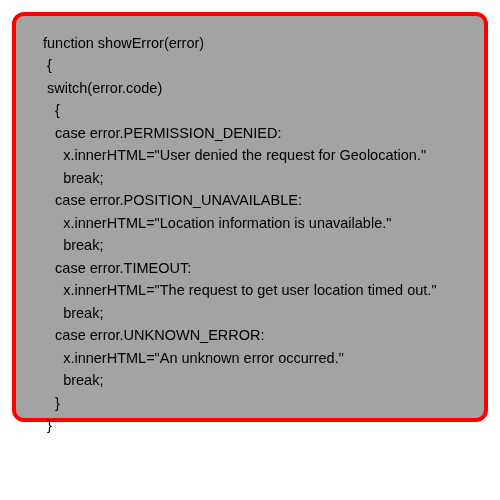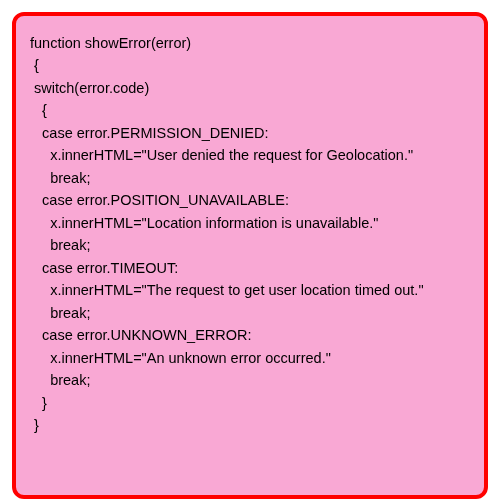--- a/index.html
+++ b/index.html
@@ -6,23 +6,23 @@
     body {
       width: 500px;
       height: 500px;
       background: #ffffff;
       padding: 12px;
       font-family: Arial, Helvetica, sans-serif;
     }
     .code-box {
       border: 4px solid #ff0000;
       border-radius: 12px;
-      padding: 16px 14px;
-      background: #f9a8d4;
-      height: 487px;
+      padding: 16px 27px;
+      background: #a3a3a3;
+      height: 410px;
     }
     .code-content {
       font-family: Arial, Helvetica, sans-serif;
       font-size: 14.5px;
       line-height: 1.55;
       color: #000000;
       white-space: pre;
     }
   </style>
 </head>

